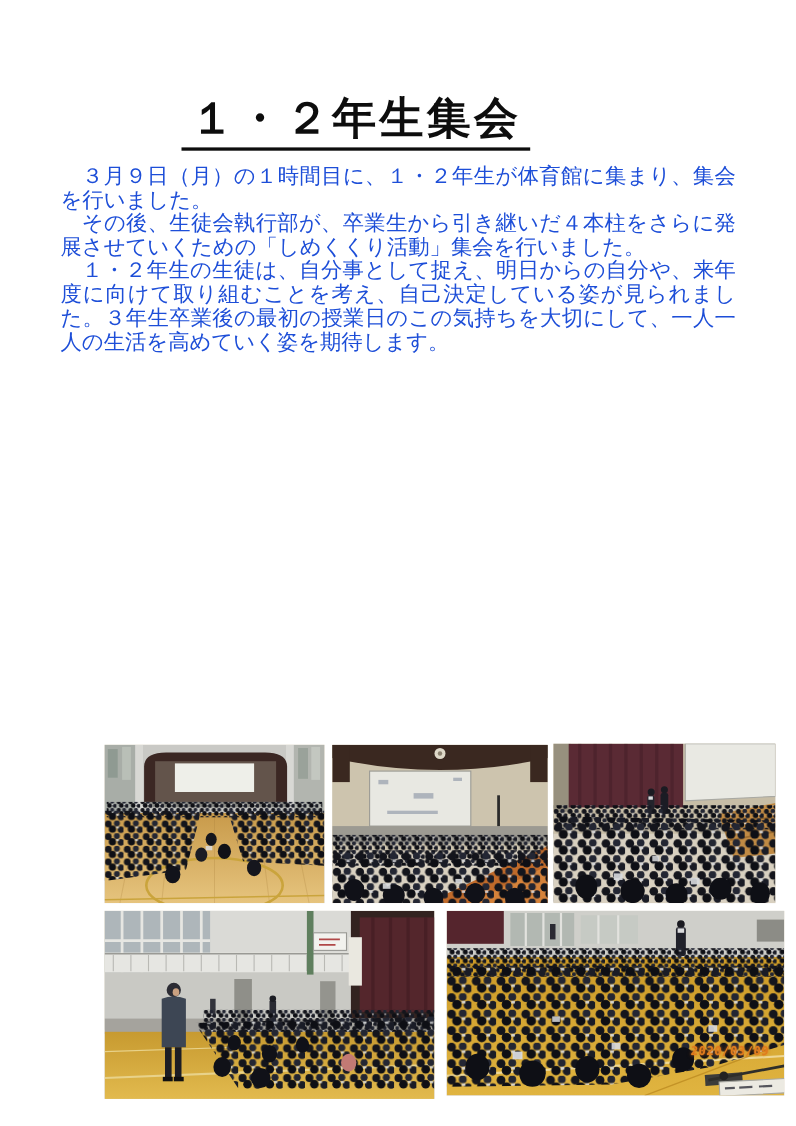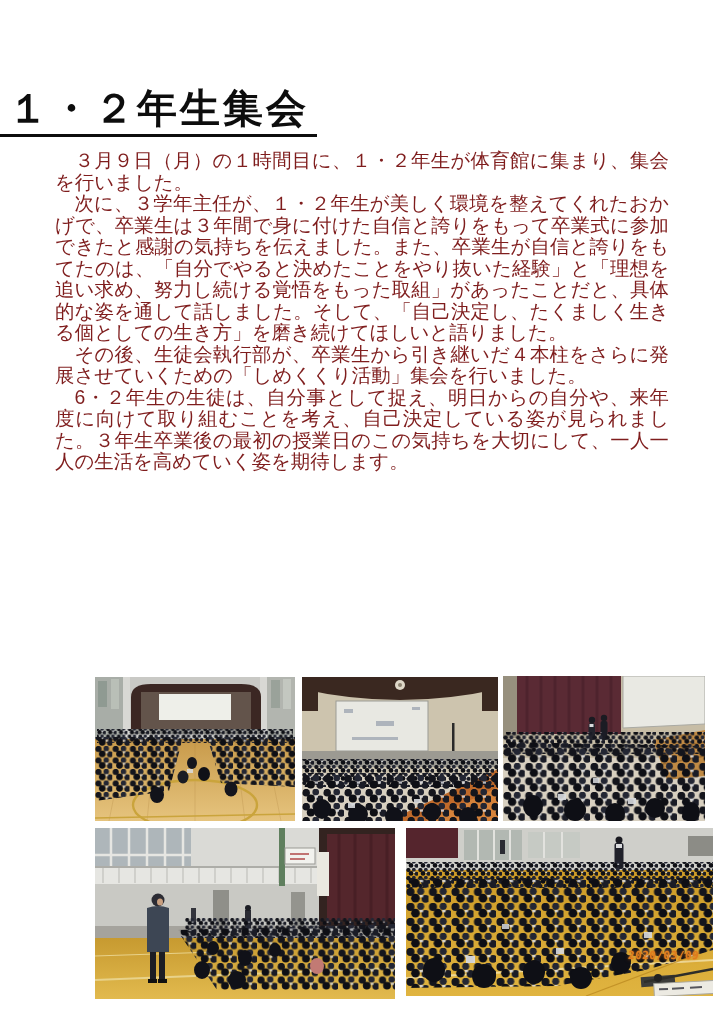--- a/index.html
+++ b/index.html
@@ -1,31 +1,31 @@
 <!DOCTYPE html>
 <html lang="ja"><head>
 <meta charset="utf-8">
 <style>
   html,body{margin:0;padding:0;background:#ffffff;}
   .page{
     position:relative;width:724px;height:1024px;background:#ffffff;overflow:hidden;
     font-family:"Liberation Sans","DejaVu Sans",sans-serif;color:#111;
   }
   .title-wrap{
-    position:absolute;top:86px;left:0;width:647px;margin:0;
+    position:absolute;top:86px;left:0;width:647px;text-align:center;margin:0;
   }
   .title-underline{
     display:inline-block;
     font-size:40px;font-weight:600;letter-spacing:3px;color:#0d0d0d;
     border-bottom:3px solid #0d0d0d;padding:0 8px 4px 8px;line-height:1.1;
     white-space:nowrap;
   }
   .content{
     position:absolute;left:55px;top:150px;width:614px;
-    font-size:19.4px;line-height:21.5px;color:#7f1d1d;
+    font-size:19.4px;line-height:21.5px;color:#1d4ed8;
   }
   .content p{
     margin:0;text-indent:1em;text-align:justify;text-justify:inter-character;
     word-break:break-all;overflow-wrap:anywhere;
   }
   .photo{
     position:absolute;overflow:hidden;background:#d8d0c0;
   }
   .photo svg{display:block;width:100%;height:100%;}
   #ph1{left:55px;top:661px;width:200px;height:144px;}
@@ -43,23 +43,22 @@
 </style>
 </head>
 <body>
 
 <div class="page">
 
   <h1 class="title-wrap"><span class="title-underline">１・２年生集会</span></h1>
 
   <div class="content">
     <p>３月９日（月）の１時間目に、１・２年生が体育館に集まり、集会を行いました。</p>
-    <p>次に、３学年主任が、１・２年生が美しく環境を整えてくれたおかげで、卒業生は３年間で身に付けた自信と誇りをもって卒業式に参加できたと感謝の気持ちを伝えました。また、卒業生が自信と誇りをもてたのは、「自分でやると決めたことをやり抜いた経験」と「理想を追い求め、努力し続ける覚悟をもった取組」があったことだと、具体的な姿を通して話しました。そして、「自己決定し、たくましく生きる個としての生き方」を磨き続けてほしいと語りました。</p>
     <p>その後、生徒会執行部が、卒業生から引き継いだ４本柱をさらに発展させていくための「しめくくり活動」集会を行いました。</p>
-    <p>6・２年生の生徒は、自分事として捉え、明日からの自分や、来年度に向けて取り組むことを考え、自己決定している姿が見られました。３年生卒業後の最初の授業日のこの気持ちを大切にして、一人一人の生活を高めていく姿を期待します。</p>
+    <p>１・２年生の生徒は、自分事として捉え、明日からの自分や、来年度に向けて取り組むことを考え、自己決定している姿が見られました。３年生卒業後の最初の授業日のこの気持ちを大切にして、一人一人の生活を高めていく姿を期待します。</p>
   </div>
 
   <figure class="photo" id="ph1">
     <svg viewBox="0 0 200 144" preserveAspectRatio="none">
       <defs>
         <pattern id="p1f" width="15" height="10" patternUnits="userSpaceOnUse" patternTransform="scale(0.72)">
           <circle cx="3" cy="2.6" r="2.7" fill="#14151c"></circle>
             <circle cx="9.8" cy="2.2" r="2.4" fill="#232633"></circle>
           <circle cx="6.3" cy="6.8" r="2.9" fill="#0e0f15"></circle>
             <circle cx="13" cy="7.2" r="2.6" fill="#1a1c26"></circle>

